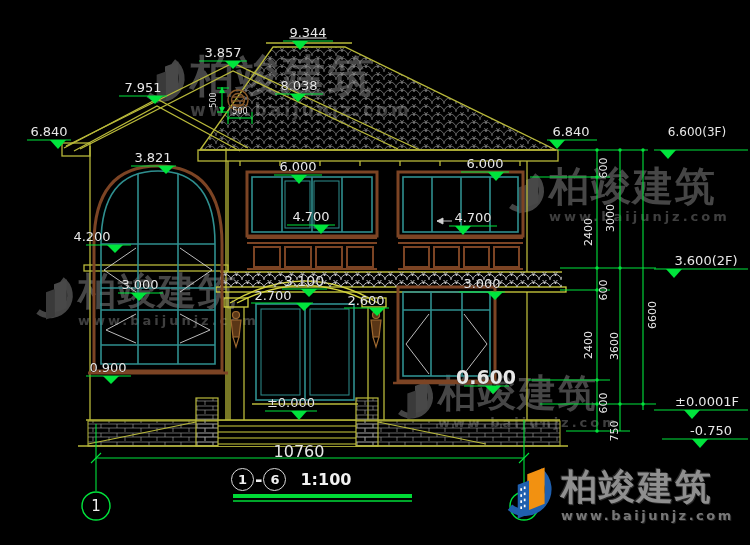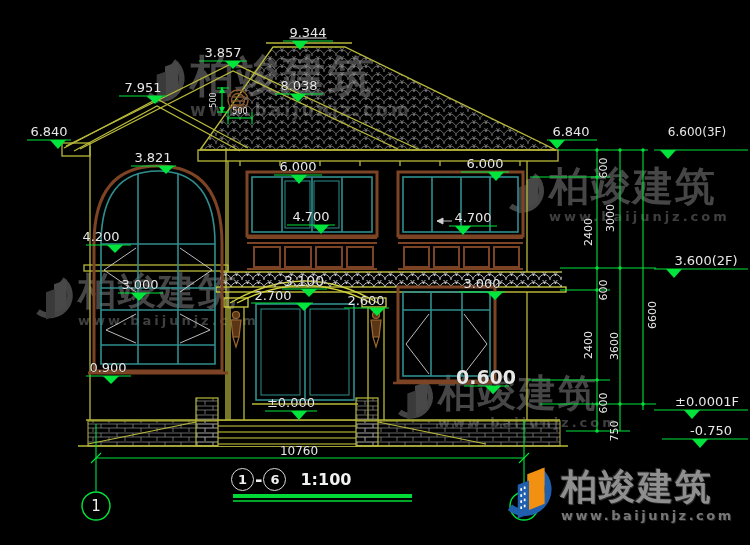--- a/index.html
+++ b/index.html
@@ -343,33 +343,33 @@
       <span class="ann" style="left: 143px; top: 87px; font-size: 13px;">7.951</span>
       <span class="ann" style="left: 299px; top: 85px; font-size: 13px;">8.038</span>
       <span class="ann" style="left: 49px; top: 131px; font-size: 13px;">6.840</span>
       <span class="ann" style="left: 571px; top: 131px; font-size: 13px;">6.840</span>
       <span class="ann" style="left: 697px; top: 132px; font-size: 12px;">6.600(3F)</span>
       <span class="ann" style="left: 153px; top: 157px; font-size: 13px;">3.821</span>
       <span class="ann" style="left: 298px; top: 166px; font-size: 13px;">6.000</span>
       <span class="ann" style="left: 485px; top: 163px; font-size: 13px;">6.000</span>
       <span class="ann" style="left: 311px; top: 216px; font-size: 13px;">4.700</span>
       <span class="ann" style="left: 473px; top: 217px; font-size: 13px;">4.700</span>
-      <span class="ann" style="left: 101px; top: 236px; font-size: 13px;">4.200</span>
+      <span class="ann" style="left: 92px; top: 236px; font-size: 13px;">4.200</span>
       <span class="ann" style="left: 140px; top: 284px; font-size: 13px;">3.000</span>
       <span class="ann" style="left: 304px; top: 281px; font-size: 14px;">3.100</span>
       <span class="ann" style="left: 273px; top: 295px; font-size: 13px;">2.700</span>
       <span class="ann" style="left: 366px; top: 300px; font-size: 13px; text-align: center;">2.600</span>
       <span class="ann" style="left: 706px; top: 260px; font-size: 13px;">3.600(2F)</span>
       <span class="ann" style="left: 482px; top: 283px; font-size: 13px;">3.000</span>
       <span class="ann" style="left: 108px; top: 367px; font-size: 13px;">0.900</span>
       <span class="ann" style="left: 486px; top: 377px; font-size: 19px; font-weight: bold;">0.600</span>
       <span class="ann" style="left: 291px; top: 402px; font-size: 13px;">±0.000</span>
       <span class="ann" style="left: 707px; top: 401px; font-size: 13px;">±0.0001F</span>
       <span class="ann" style="left: 711px; top: 430px; font-size: 13px;">-0.750</span>
-      <span class="ann" style="left: 299px; top: 451px; font-size: 12px;">10760</span>
+      <span class="ann" style="left: 299px; top: 451px; font-size: 16px;">10760</span>
       <span class="ann rot" style="left: 213px; top: 100px; font-size: 8px;">500</span>
       <span class="ann" style="left: 240px; top: 111px; font-size: 8px;">500</span>
       <span class="ann rot" style="left: 603px; top: 168px; font-size: 11px;">600</span>
       <span class="ann rot" style="left: 588px; top: 232px; font-size: 11px;">2400</span>
       <span class="ann rot" style="left: 610px; top: 218px; font-size: 11px;">3000</span>
       <span class="ann rot" style="left: 603px; top: 290px; font-size: 11px;">600</span>
       <span class="ann rot" style="left: 588px; top: 345px; font-size: 11px;">2400</span>
       <span class="ann rot" style="left: 614px; top: 346px; font-size: 11px;">3600</span>
       <span class="ann rot" style="left: 603px; top: 403px; font-size: 11px;">600</span>
       <span class="ann rot" style="left: 614px; top: 431px; font-size: 11px;">750</span>

